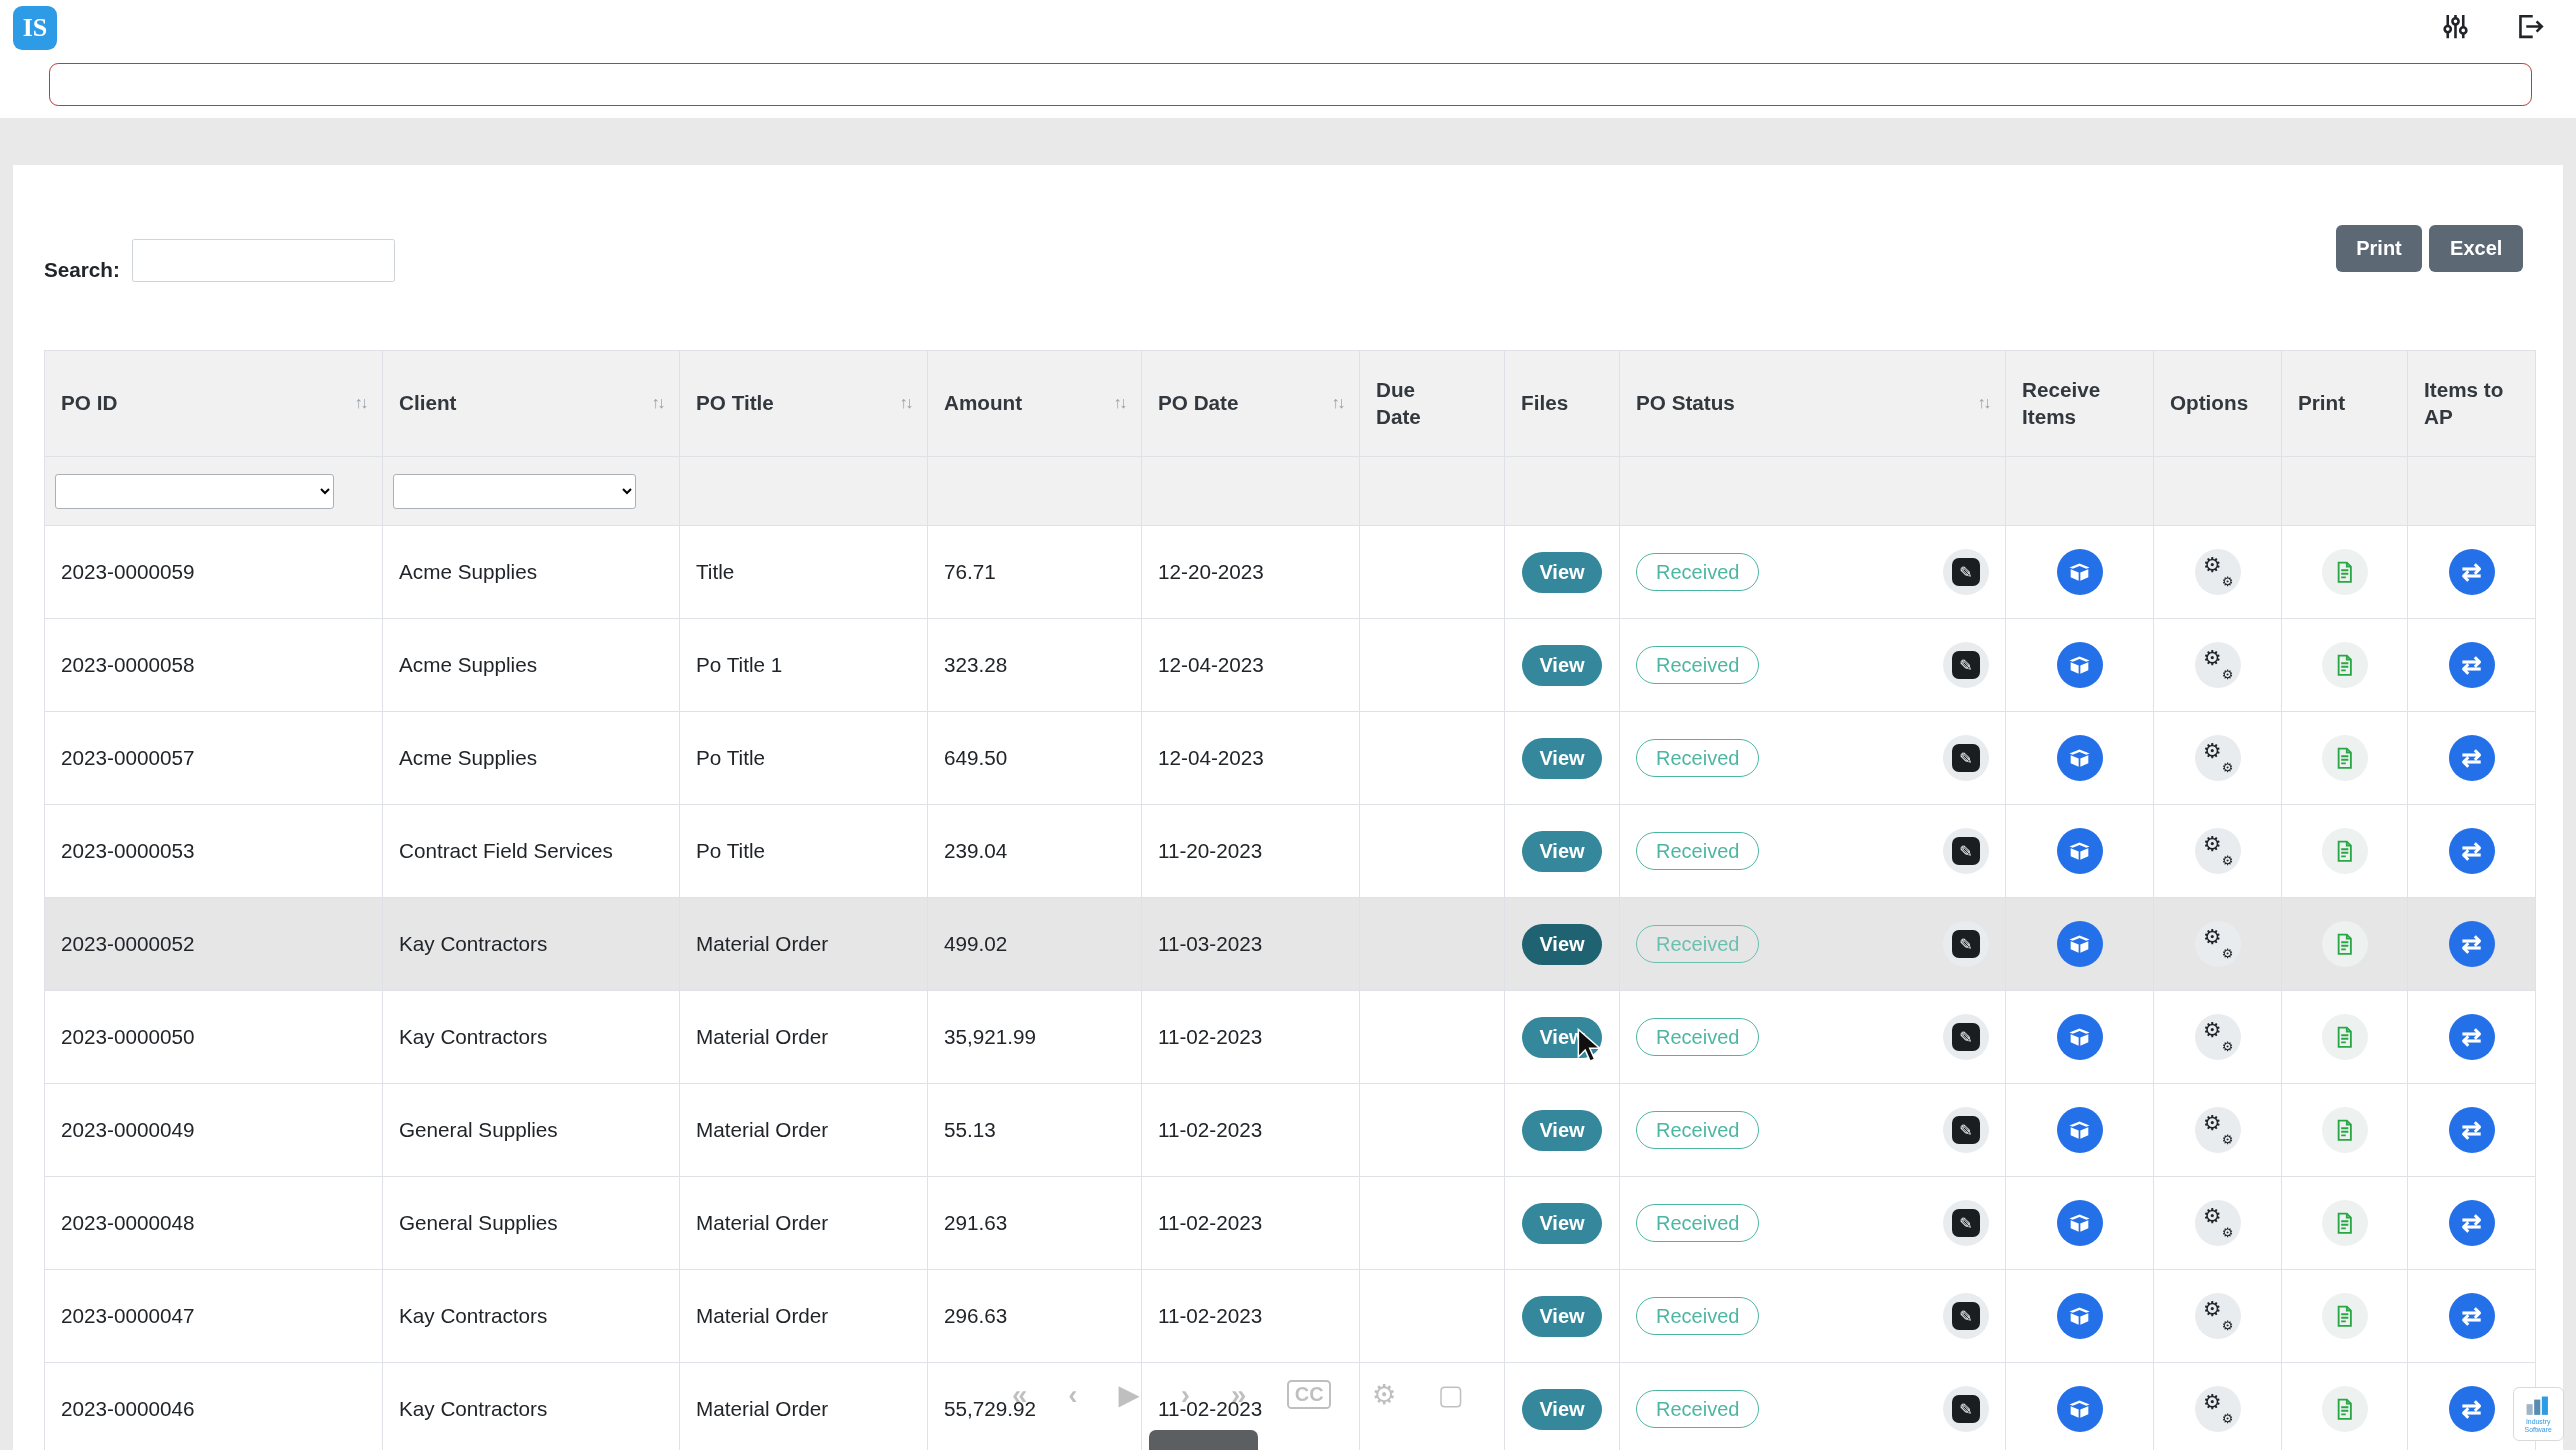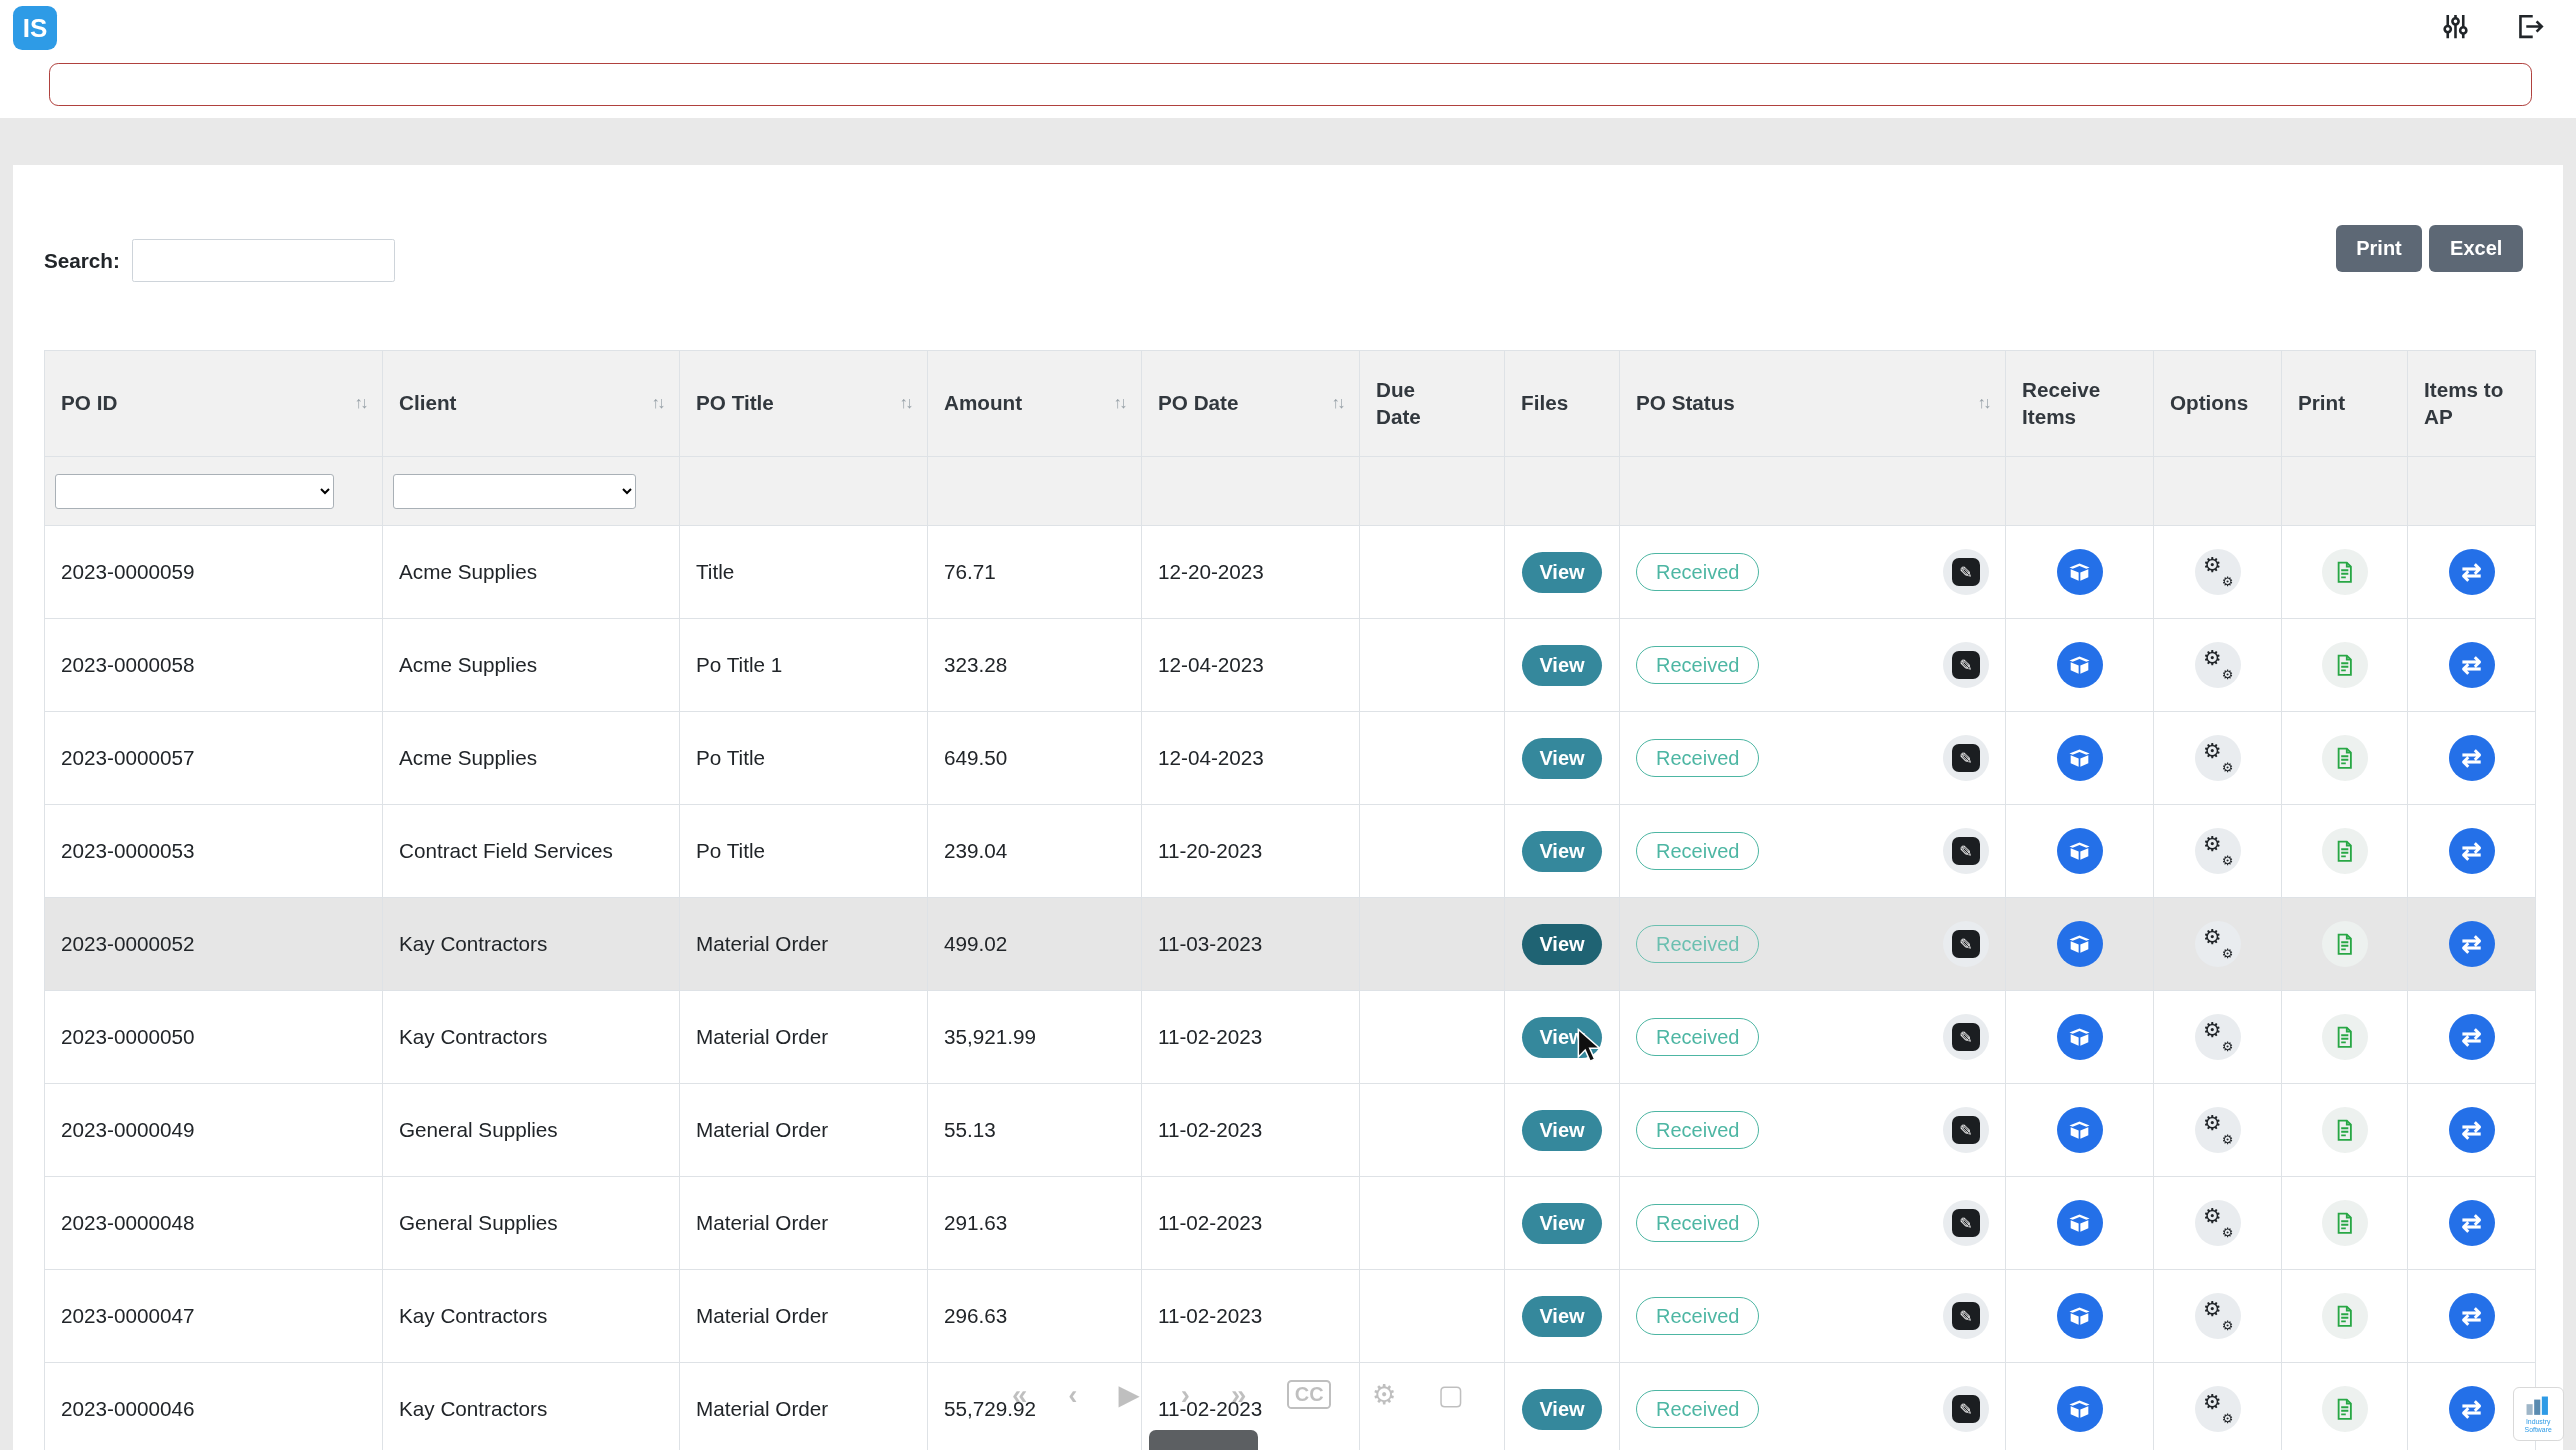--- a/index.html
+++ b/index.html
@@ -6,39 +6,39 @@
   html, body { width: 2576px; height: 1450px; }
   body {
     font-family: "Liberation Sans", "DejaVu Sans", sans-serif;
     background: #e9e9e9;
     color: #212529;
   }
   .page { position: relative; width: 2576px; height: 1450px; overflow: hidden; background: #e9e9e9; }
 
   
   .header-section { position: absolute; top: 0; left: 0; right: 0; height: 118px; background: #ffffff; }
-  .topbar { display: flex; justify-content: space-between; align-items: center; height: 49px; padding: 0 31px 0 13px; }
+  .topbar { display: flex; justify-content: space-between; align-items: center; height: 49px; padding: 0 31px 0 13px; font-family: Liberation Serif, serif; }
   .logo {
     width: 44px; height: 44px; margin-top: 7.7px;
     background: var(--logo-blue, #2e9be6); color: #fff;
     border-radius: 9.2px; font-size: 26px; font-weight: bold;
     display: flex; align-items: center; justify-content: center;
     cursor: pointer;
   }
   .topbar-icons { display: flex; align-items: center; gap: 43px; margin-top: 4.6px; }
   .tb-icon { display: inline-flex; cursor: pointer; }
   .alert-box {
     position: absolute; top: 63px; left: 49px; right: 44px; height: 43px;
     background: #fff; border: 1.5px solid var(--alert-red, #b0413e); border-radius: 9.2px;
   }
 
   
   .content-panel { position: absolute; top: 165px; left: 13px; right: 13px; bottom: 0; background: #ffffff; }
 
-  .search-wrap { position: absolute; top: 74px; left: 31px; display: flex; align-items: center; gap: 12.3px; }
+  .search-wrap { position: absolute; top: 74px; left: 31px; display: flex; align-items: flex-end; gap: 12.3px; }
   .search-label { font-size: 20.7px; font-weight: bold; color: #212529; }
   .search-input {
     width: 263px; height: 43px; border: 0.8px solid #ced4da; border-radius: 2.3px;
     font-size: 20px; padding: 0 10.7px; font-family: inherit; background: #fff;
   }
   .export-buttons { position: absolute; top: 60px; right: 40px; display: flex; gap: 6.9px; }
   .export-btn {
     background: var(--dark-button, #5d6875); color: #fff; border: none; border-radius: 6.1px;
     height: 47px; padding: 0 20.7px; font-size: 20px; font-weight: bold; font-family: inherit; cursor: pointer;
   }

